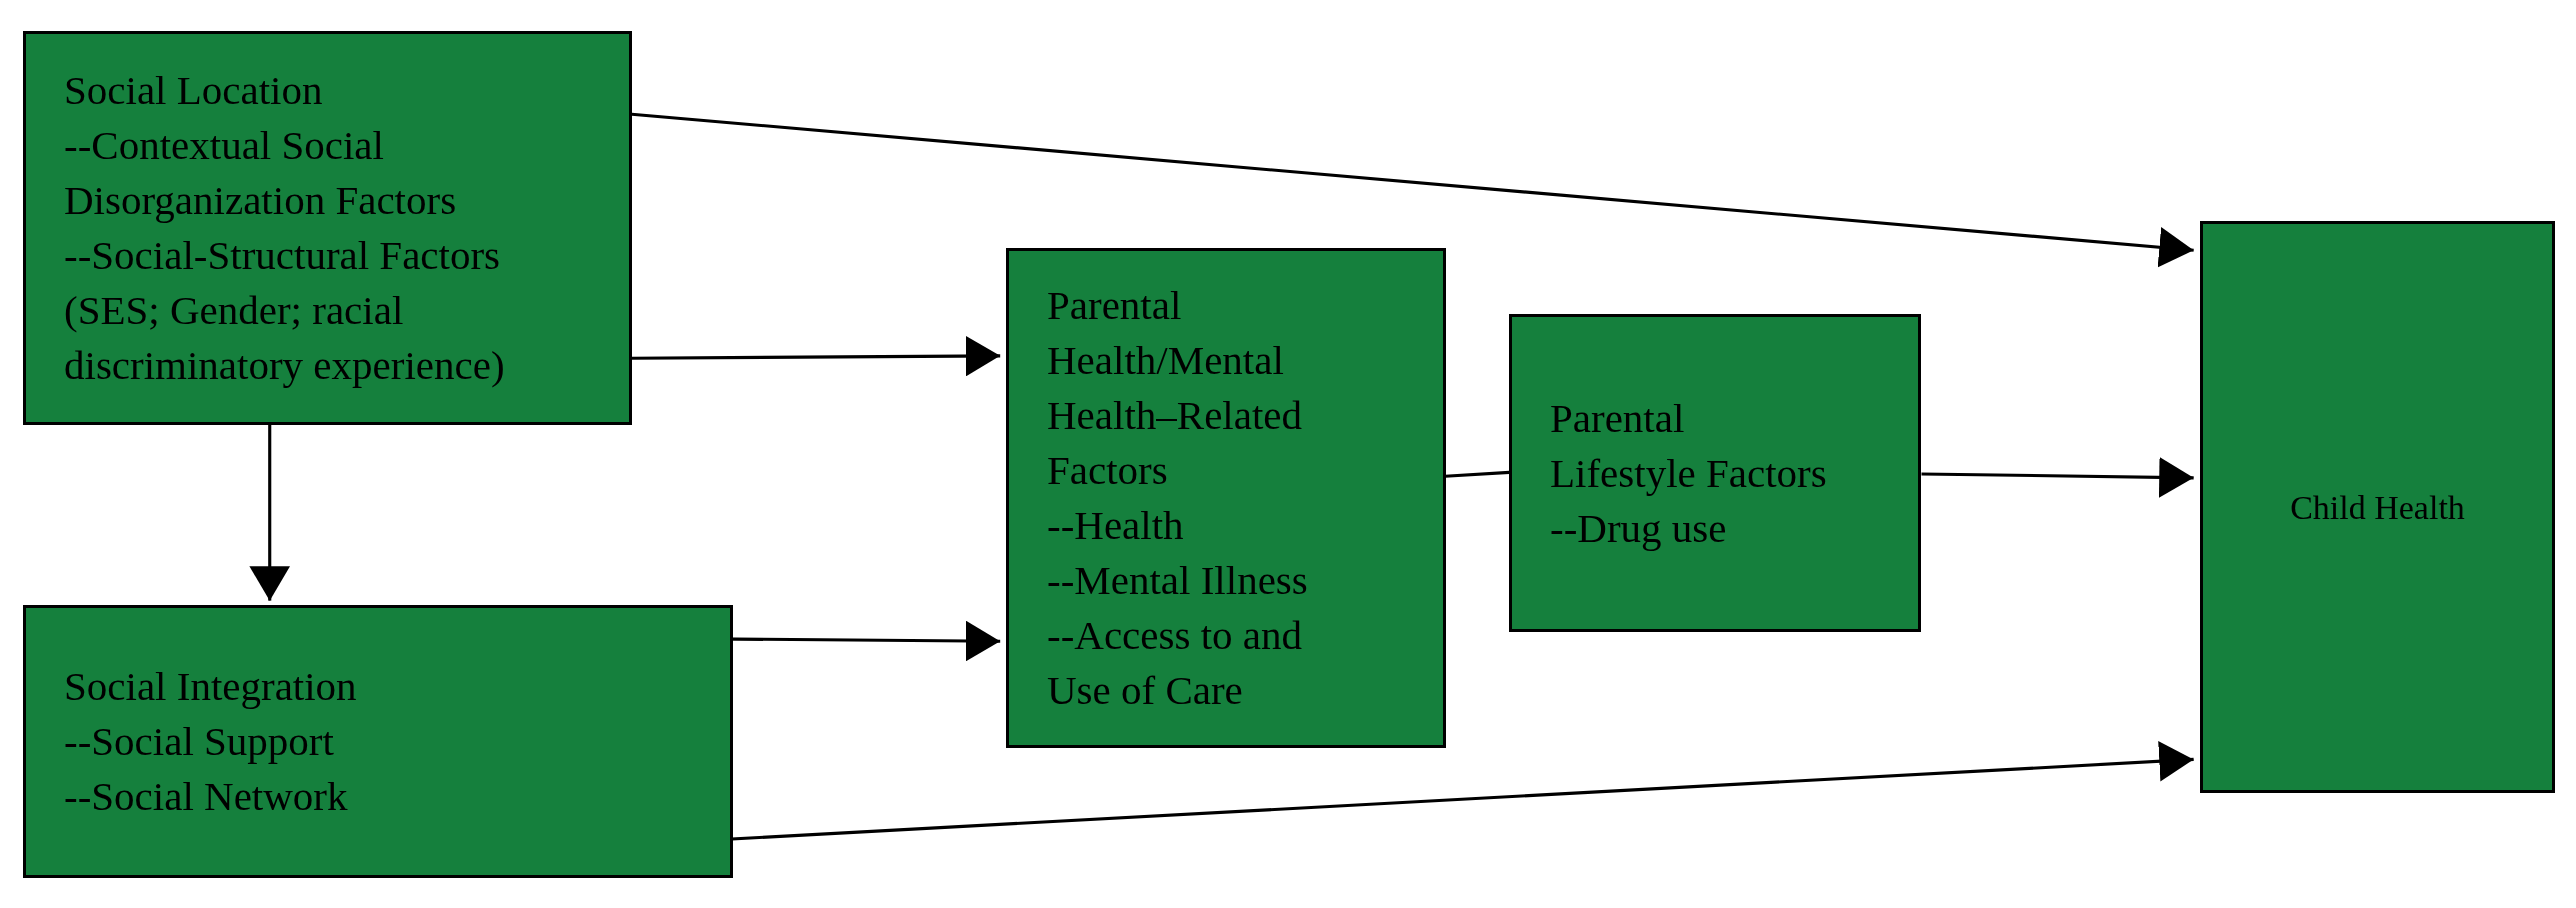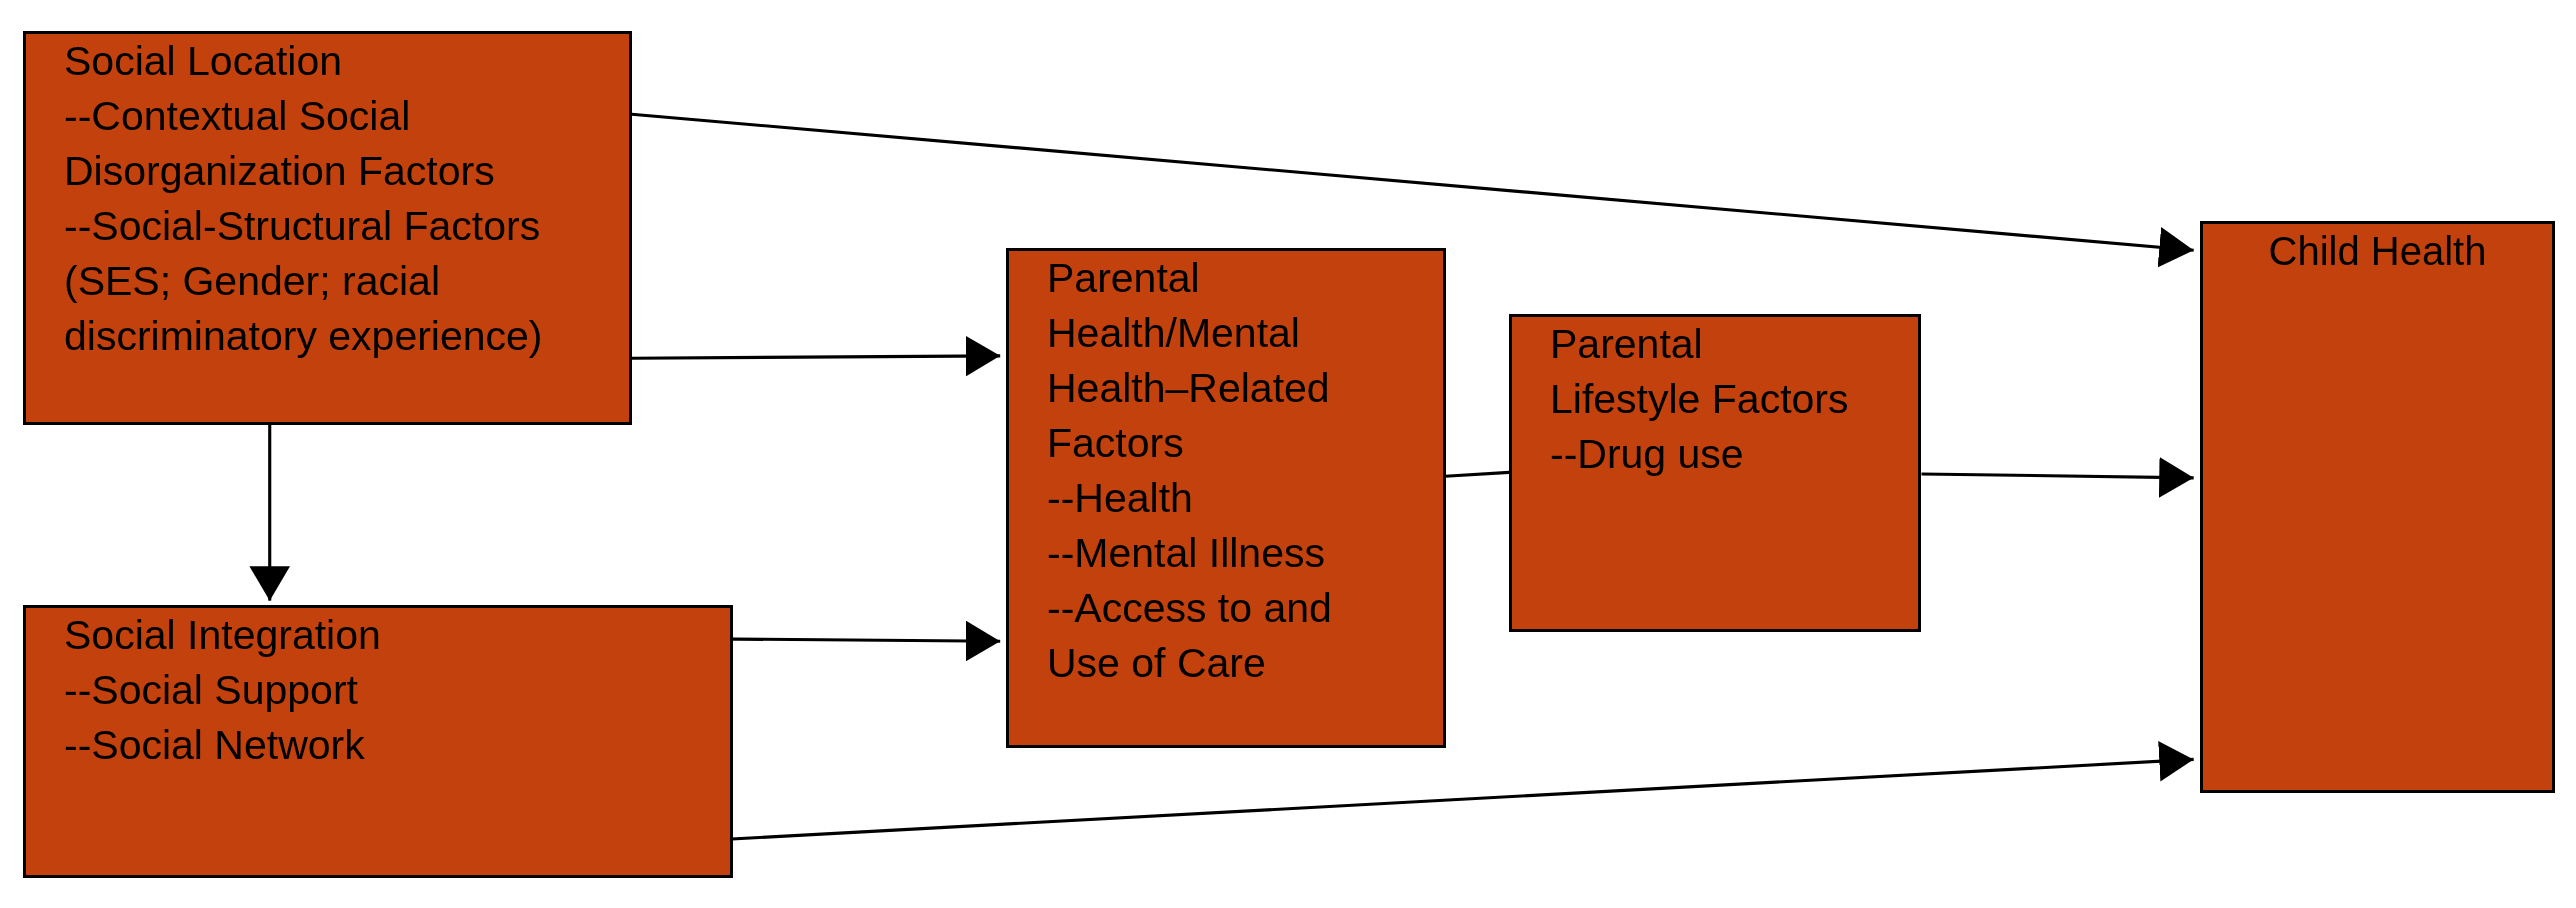--- a/index.html
+++ b/index.html
@@ -21,39 +21,40 @@
     left: 0;
     top: 0;
     width: 2576px;
     height: 908px;
     pointer-events: none;
   }
   .node {
     position: absolute;
     box-sizing: border-box;
     border: 3.9px solid #000000;
-    background: #c2410c;
+    background: #15803d;
     display: flex;
-    align-items: flex-start;
+    align-items: center;
+    font-family: Liberation Serif, serif;
   }
   .node .txt {
     white-space: pre;
     font-size: 41px;
     line-height: 55px;
     padding-left: 38px;
     padding-right: 6.3px;
     letter-spacing: 0px;
   }
   .node.centered {
     justify-content: center;
   }
   .node.centered .txt {
     padding: 0;
     text-align: center;
-    font-size: 40px;
+    font-size: 34px;
   }
 </style>
 </head>
 <body>
 
 <div class="stage">
 
   <svg class="wires" viewBox="0 0 3292 1161" aria-hidden="true">
     <defs>
       <marker id="arrowhead" markerWidth="12" markerHeight="13" refX="11" refY="6.5" orient="auto" markerUnits="strokeWidth">

